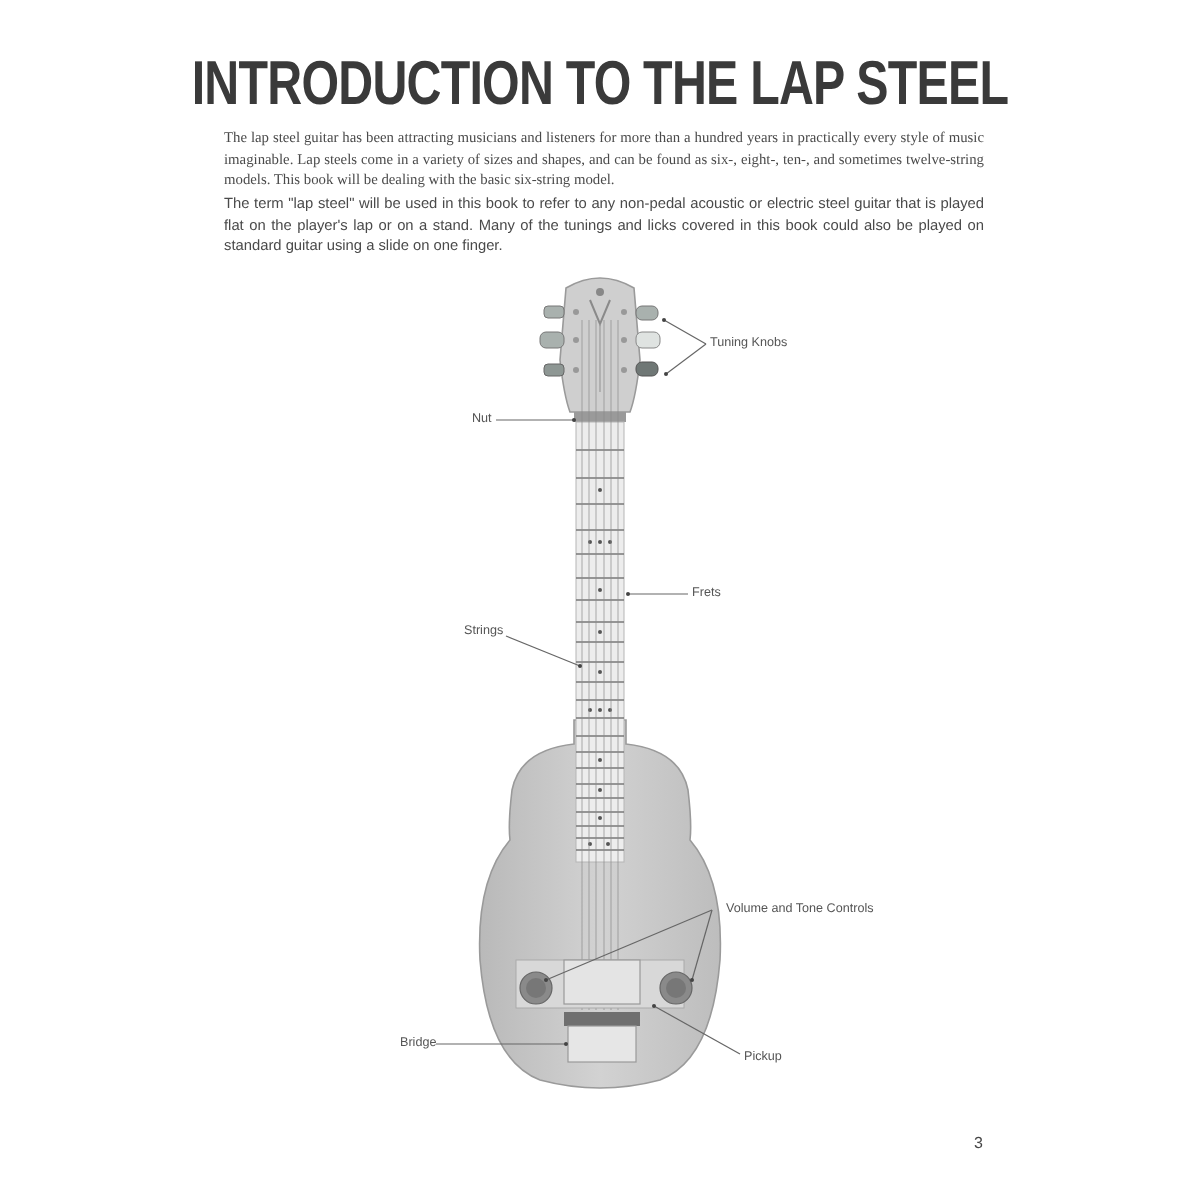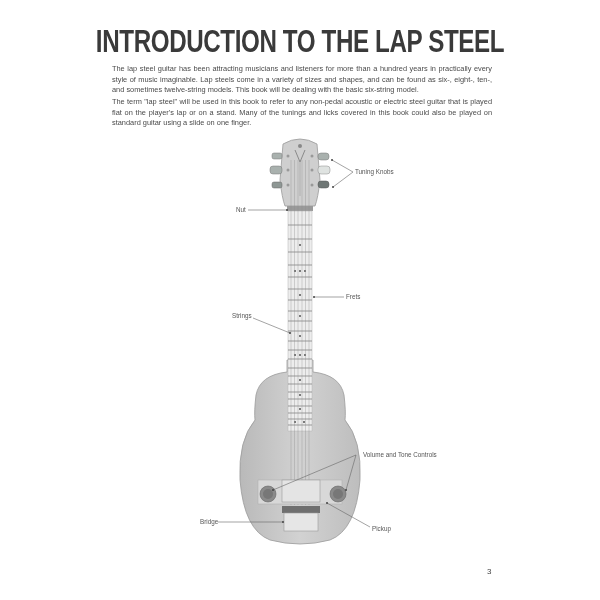--- a/index.html
+++ b/index.html
@@ -1,19 +1,19 @@
 <!DOCTYPE html>
 <html><head>
 <meta charset="utf-8">
 <style>
   html,body{margin:0;padding:0;background:#fff;}
   body{width:600px;height:600px;position:relative;overflow:hidden;font-family:"Liberation Sans",sans-serif;color:#444;}
   .title{position:absolute;left:0;width:600px;top:24px;text-align:center;font-family:"Liberation Sans",sans-serif;font-weight:bold;font-size:31px;letter-spacing:-0.5px;color:#3a3a3a;transform:scaleX(0.78);transform-origin:center;}
   .para{position:absolute;left:112px;width:380px;font-size:7.4px;line-height:10.6px;color:#4a4a4a;text-align:justify;}
-  .p1{top:64px;}
+  .p1{top:64px;font-family:Liberation Serif, serif;}
   .p2{top:97px;}
   .label{position:absolute;font-size:6.3px;color:#555;white-space:nowrap;}
   .pagenum{position:absolute;left:487px;top:567px;font-size:8px;color:#444;}
   svg.diagram{position:absolute;left:0;top:0;}
 </style>
 </head>
 <body>
 
 <div class="title">INTRODUCTION TO THE LAP STEEL</div>
 

